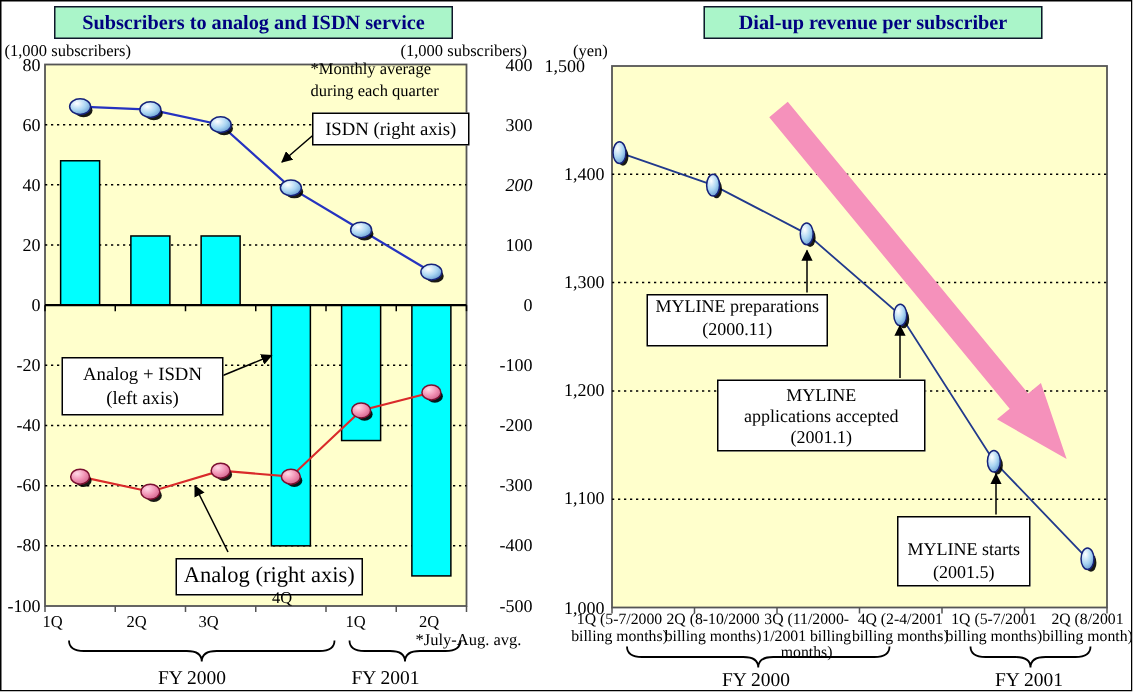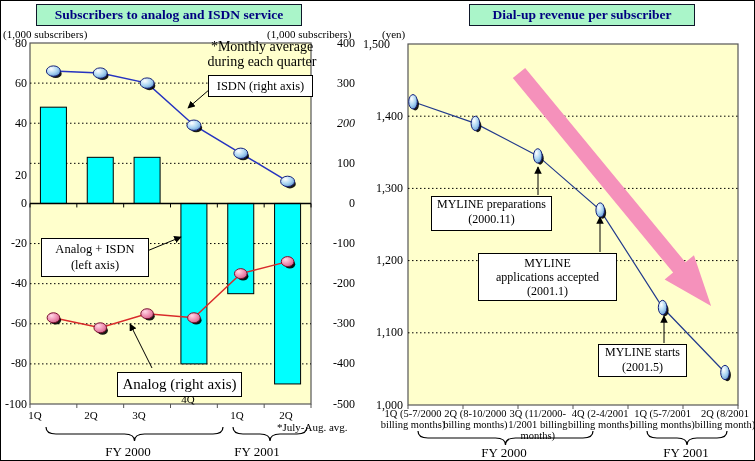--- a/index.html
+++ b/index.html
@@ -5,21 +5,21 @@
   html,body{margin:0;padding:0;background:#fff;}
   .canvas{position:relative;width:755px;height:461px;background:#ffffff;
           border:1px solid #000;box-sizing:border-box;overflow:hidden;
           font-family:"Liberation Serif","DejaVu Serif",serif;color:#000;}
   .canvas svg{position:absolute;left:0;top:0;}
   .chart-title{position:absolute;height:20px;line-height:20px;text-align:center;
       font-weight:bold;font-size:13.5px;border:1px solid #0f172a;letter-spacing:0px;}
   .unit{position:absolute;font-size:11px;white-space:nowrap;}
   .callout{position:absolute;background:#fff;border:1px solid #000;text-align:center;
       font-size:12px;line-height:15px;white-space:pre-line;}
-  .note{position:absolute;font-size:14px;line-height:15px;white-space:pre-line;text-align:center;}
+  .note{position:absolute;font-size:11px;line-height:15px;white-space:pre-line;}
   .fy{position:absolute;font-size:13px;text-align:center;white-space:nowrap;}
   .tick{position:absolute;font-size:12px;height:15px;line-height:15px;}
   .xlab-l{position:absolute;font-size:11px;text-align:center;white-space:nowrap;}
   .xlab-r{position:absolute;font-size:10.5px;line-height:11px;text-align:center;white-space:pre-line;}
 </style>
 </head>
 <body>
 
 <div class="canvas">
 
@@ -147,30 +147,30 @@
   <div class="fy" style="left:87px;top:443px;width:80px;">FY 2000</div>
   <div class="fy" style="left:216px;top:443px;width:80px;">FY 2001</div>
 
   <div class="chart-title" style="left: 468px; top: 3px; width: 224px; background: rgb(170, 245, 201); color: rgb(0, 0, 128);">Dial-up revenue per subscriber</div>
   <div class="unit" style="left:381px;top:27px;">(yen)</div>
   <div class="callout" style="left:430px;top:195px;width:119px;height:33px;padding-top:0;">MYLINE preparations
 (2000.11)</div>
   <div class="callout" style="left:477px;top:252px;width:137px;height:44px;padding-top:2px;line-height:14px;">MYLINE
 applications accepted
 (2001.1)</div>
-  <div class="callout" style="left:597px;top:343px;width:87px;height:31px;padding-top:0;">MYLINE starts
+  <div class="callout" style="left:597px;top:343px;width:87px;height:31px;padding-top:14px;">MYLINE starts
 (2001.5)</div>
   <div class="fy" style="left:463px;top:444px;width:80px;">FY 2000</div>
   <div class="fy" style="left:645px;top:444px;width:80px;">FY 2001</div>
 
   <div id="gen-labels">
       <div class="tick" style="left: 0px; width: 26px; text-align: right; top: 34.5px;">80</div>
       <div class="tick" style="left: 0px; width: 26px; text-align: right; top: 74.6111px;">60</div>
       <div class="tick" style="left: 0px; width: 26px; text-align: right; top: 114.722px;">40</div>
-      <div class="tick" style="left: 0px; width: 26px; text-align: right; top: 154.833px; margin-top: 12px;">20</div>
+      <div class="tick" style="left: 0px; width: 26px; text-align: right; top: 154.833px;">20</div>
       <div class="tick" style="left: 0px; width: 26px; text-align: right; top: 194.944px;">0</div>
       <div class="tick" style="left: 0px; width: 26px; text-align: right; top: 235.056px;">-20</div>
       <div class="tick" style="left: 0px; width: 26px; text-align: right; top: 275.167px;">-40</div>
       <div class="tick" style="left: 0px; width: 26px; text-align: right; top: 315.278px;">-60</div>
       <div class="tick" style="left: 0px; width: 26px; text-align: right; top: 355.389px;">-80</div>
       <div class="tick" style="left: 0px; width: 26px; text-align: right; top: 395.5px;">-100</div>
       <div class="tick" style="left: 316px; width: 38px; text-align: right; top: 34.5px;">400</div>
       <div class="tick" style="left: 316px; width: 38px; text-align: right; top: 74.6111px;">300</div>
       <div class="tick" style="left: 316px; width: 38px; text-align: right; top: 114.722px; font-style: italic;">200</div>
       <div class="tick" style="left: 316px; width: 38px; text-align: right; top: 154.833px;">100</div>

